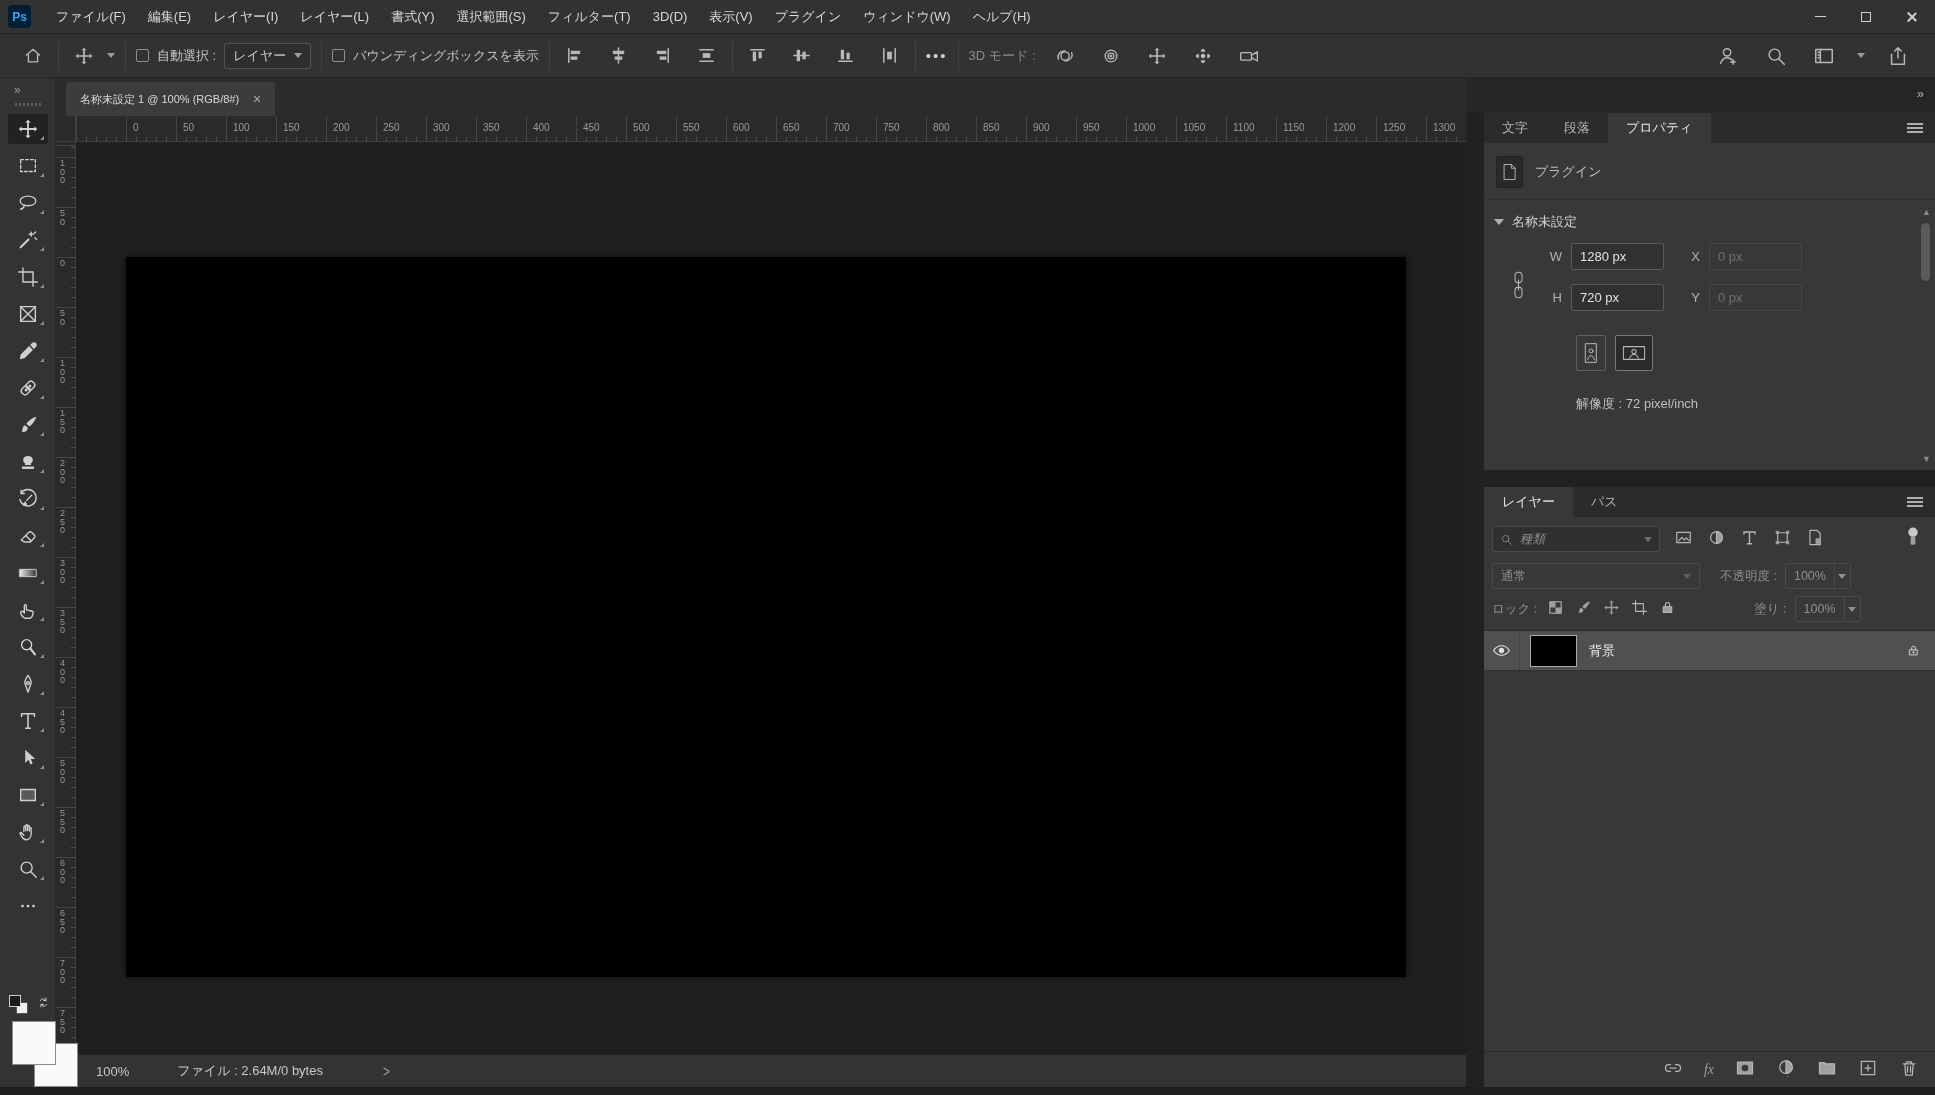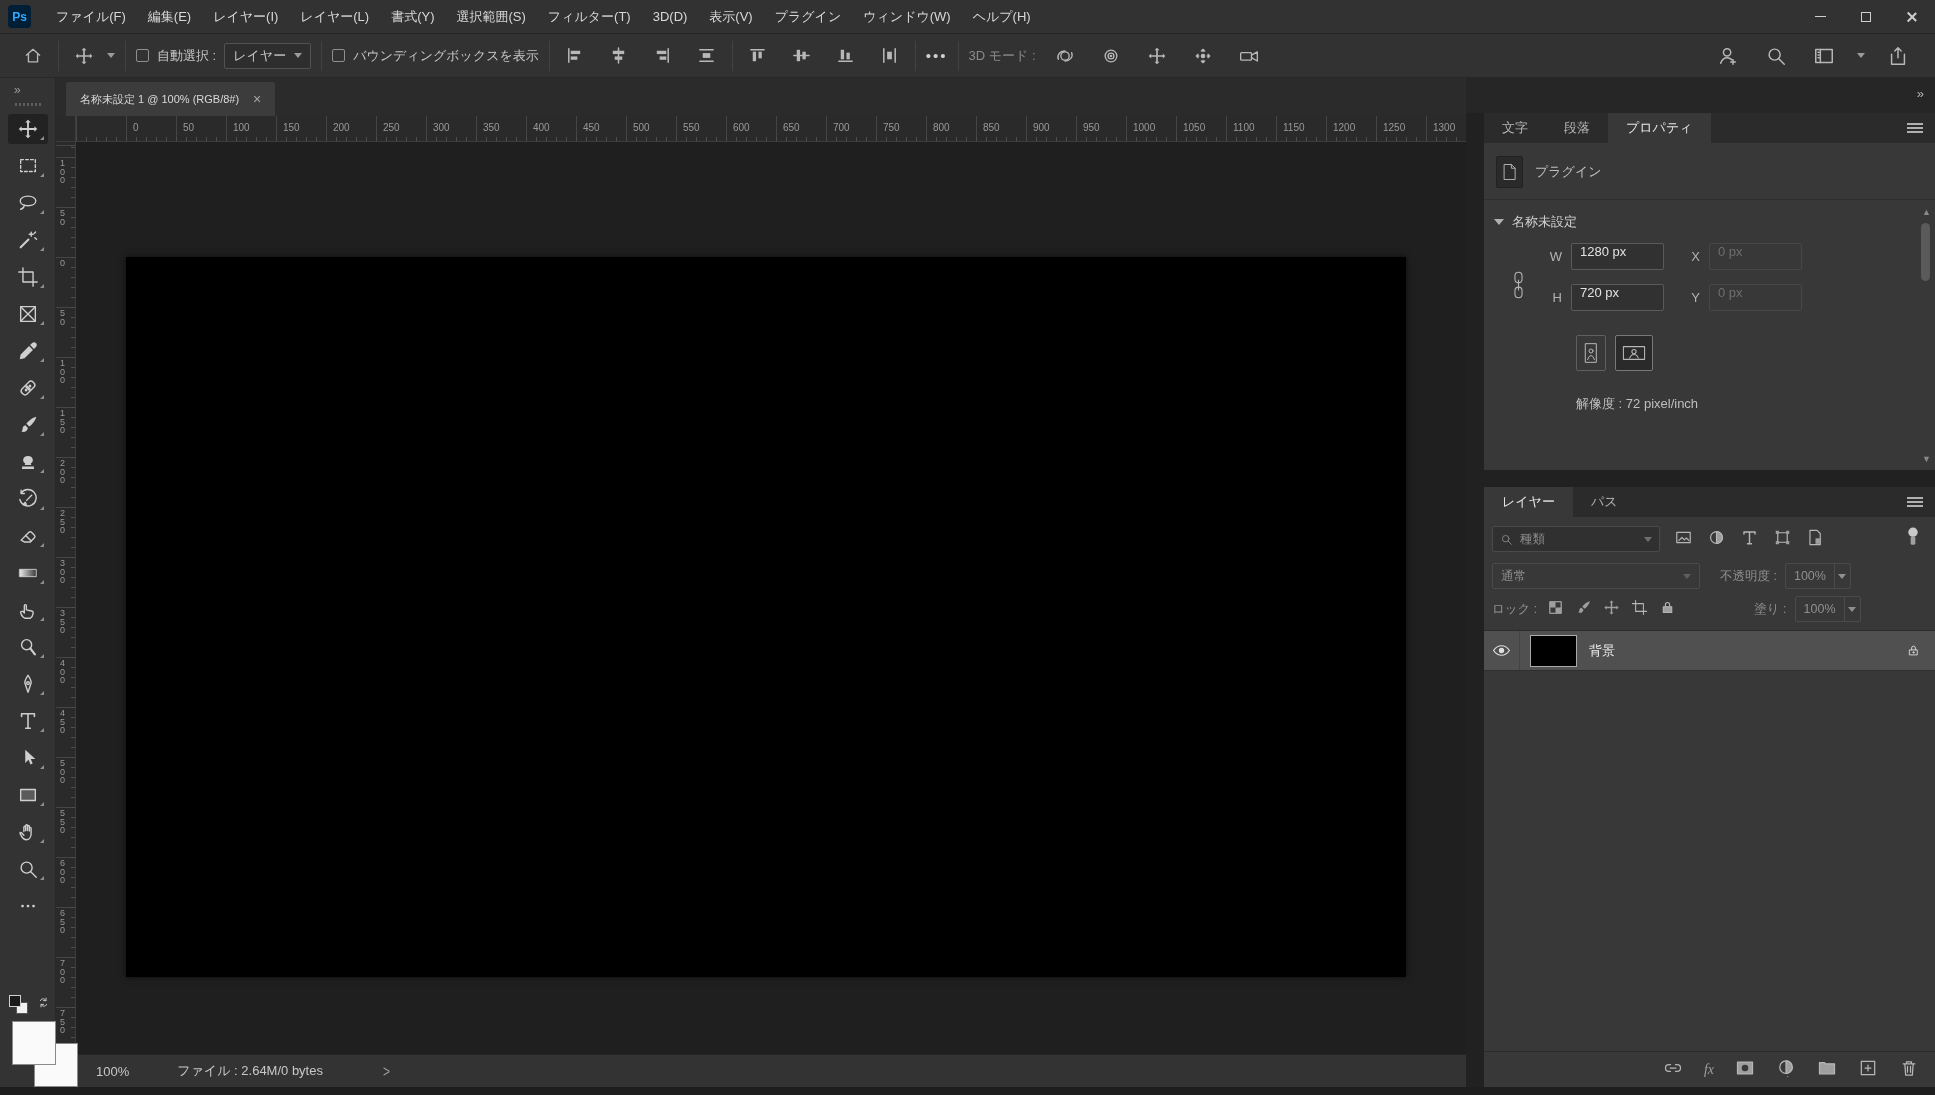--- a/index.html
+++ b/index.html
@@ -111,36 +111,36 @@
   #doc-row .lab{font-size:13px;color:#bfbfbf;}
   .pdivider{height:1px;background:#2e2e2e;}
   #canvas-hdr{display:flex;align-items:center;gap:8px;padding:13px 0 2px 10px;}
   #canvas-hdr .t{font-size:13px;color:#d2d2d2;}
   .chev-down{width:0;height:0;border-left:5px solid transparent;border-right:5px solid transparent;border-top:6px solid #b0b0b0;}
   .chev-sm{width:0;height:0;border-left:4px solid transparent;border-right:4px solid transparent;border-top:5px solid #8f8f8f;}
   #fields{position:relative;margin-top:10px;}
   .frow{display:flex;align-items:center;margin:0 0 14px 62px;}
   .flab{width:16px;text-align:right;font-size:13px;color:#b3b3b3;margin-right:9px;}
   .field{width:93px;height:27px;border:1px solid #5a5a5a;background:#313131;border-radius:2px;
-    display:flex;align-items:flex-start;padding:0 8px;font-size:13px;color:#e2e2e2;}
+    display:flex;align-items:center;padding:0 8px;font-size:13px;color:#e2e2e2;}
   .field.disabled{border-color:#474747;background:#383838;color:#6f6f6f;}
   .fspace{width:20px;}
   #link-wh{position:absolute;left:26px;top:26px;}
   #orient-row{display:flex;gap:9px;margin:24px 0 0 92px;}
   .orient{height:36px;border:1px solid #5f5f5f;border-radius:2px;display:flex;align-items:center;justify-content:center;}
   #orient-portrait{width:30px;}
   #orient-landscape{width:38px;background:#2a2a2a;border-color:#787878;}
   #resolution{margin:24px 0 0 92px;font-size:13px;color:#bfbfbf;}
   .vscroll{position:absolute;right:2px;top:64px;bottom:6px;width:14px;}
   .vscroll .thumb{position:absolute;left:2px;top:16px;width:9px;height:58px;background:#5a5a5a;border-radius:5px;}
   .vscroll .up,.vscroll .dn{position:absolute;left:3px;color:#8a8a8a;font-size:9px;}
   .vscroll .up{top:0;} .vscroll .dn{bottom:0;}
 
   
-  #filter-row{display:flex;align-items:center;padding:9px 14px 7px 8px;}
+  #filter-row{display:flex;align-items:center;padding:9px 14px 7px 8px;font-style:italic;}
   #search-field{width:168px;height:26px;background:#303030;border:1px solid #4a4a4a;border-radius:2px;
     display:flex;align-items:center;gap:7px;padding:0 7px;color:#8f8f8f;font-size:12.5px;}
   #search-field .caret{margin-left:auto;border-top-color:#6f6f6f;}
   #filter-icons{display:flex;align-items:center;gap:14px;margin-left:14px;color:#9f9f9f;}
   #filter-toggle{margin-left:auto;}
   #blend-row{display:flex;align-items:center;padding:4px 14px 4px 8px;}
   .dd-dis{height:26px;border:1px solid #4a4a4a;border-radius:2px;display:flex;align-items:center;
     padding:0 8px;font-size:12.5px;color:#8f8f8f;}
   #blend-dd{width:208px;}
   #blend-dd .caret{margin-left:auto;border-top-color:#5f5f5f;}

